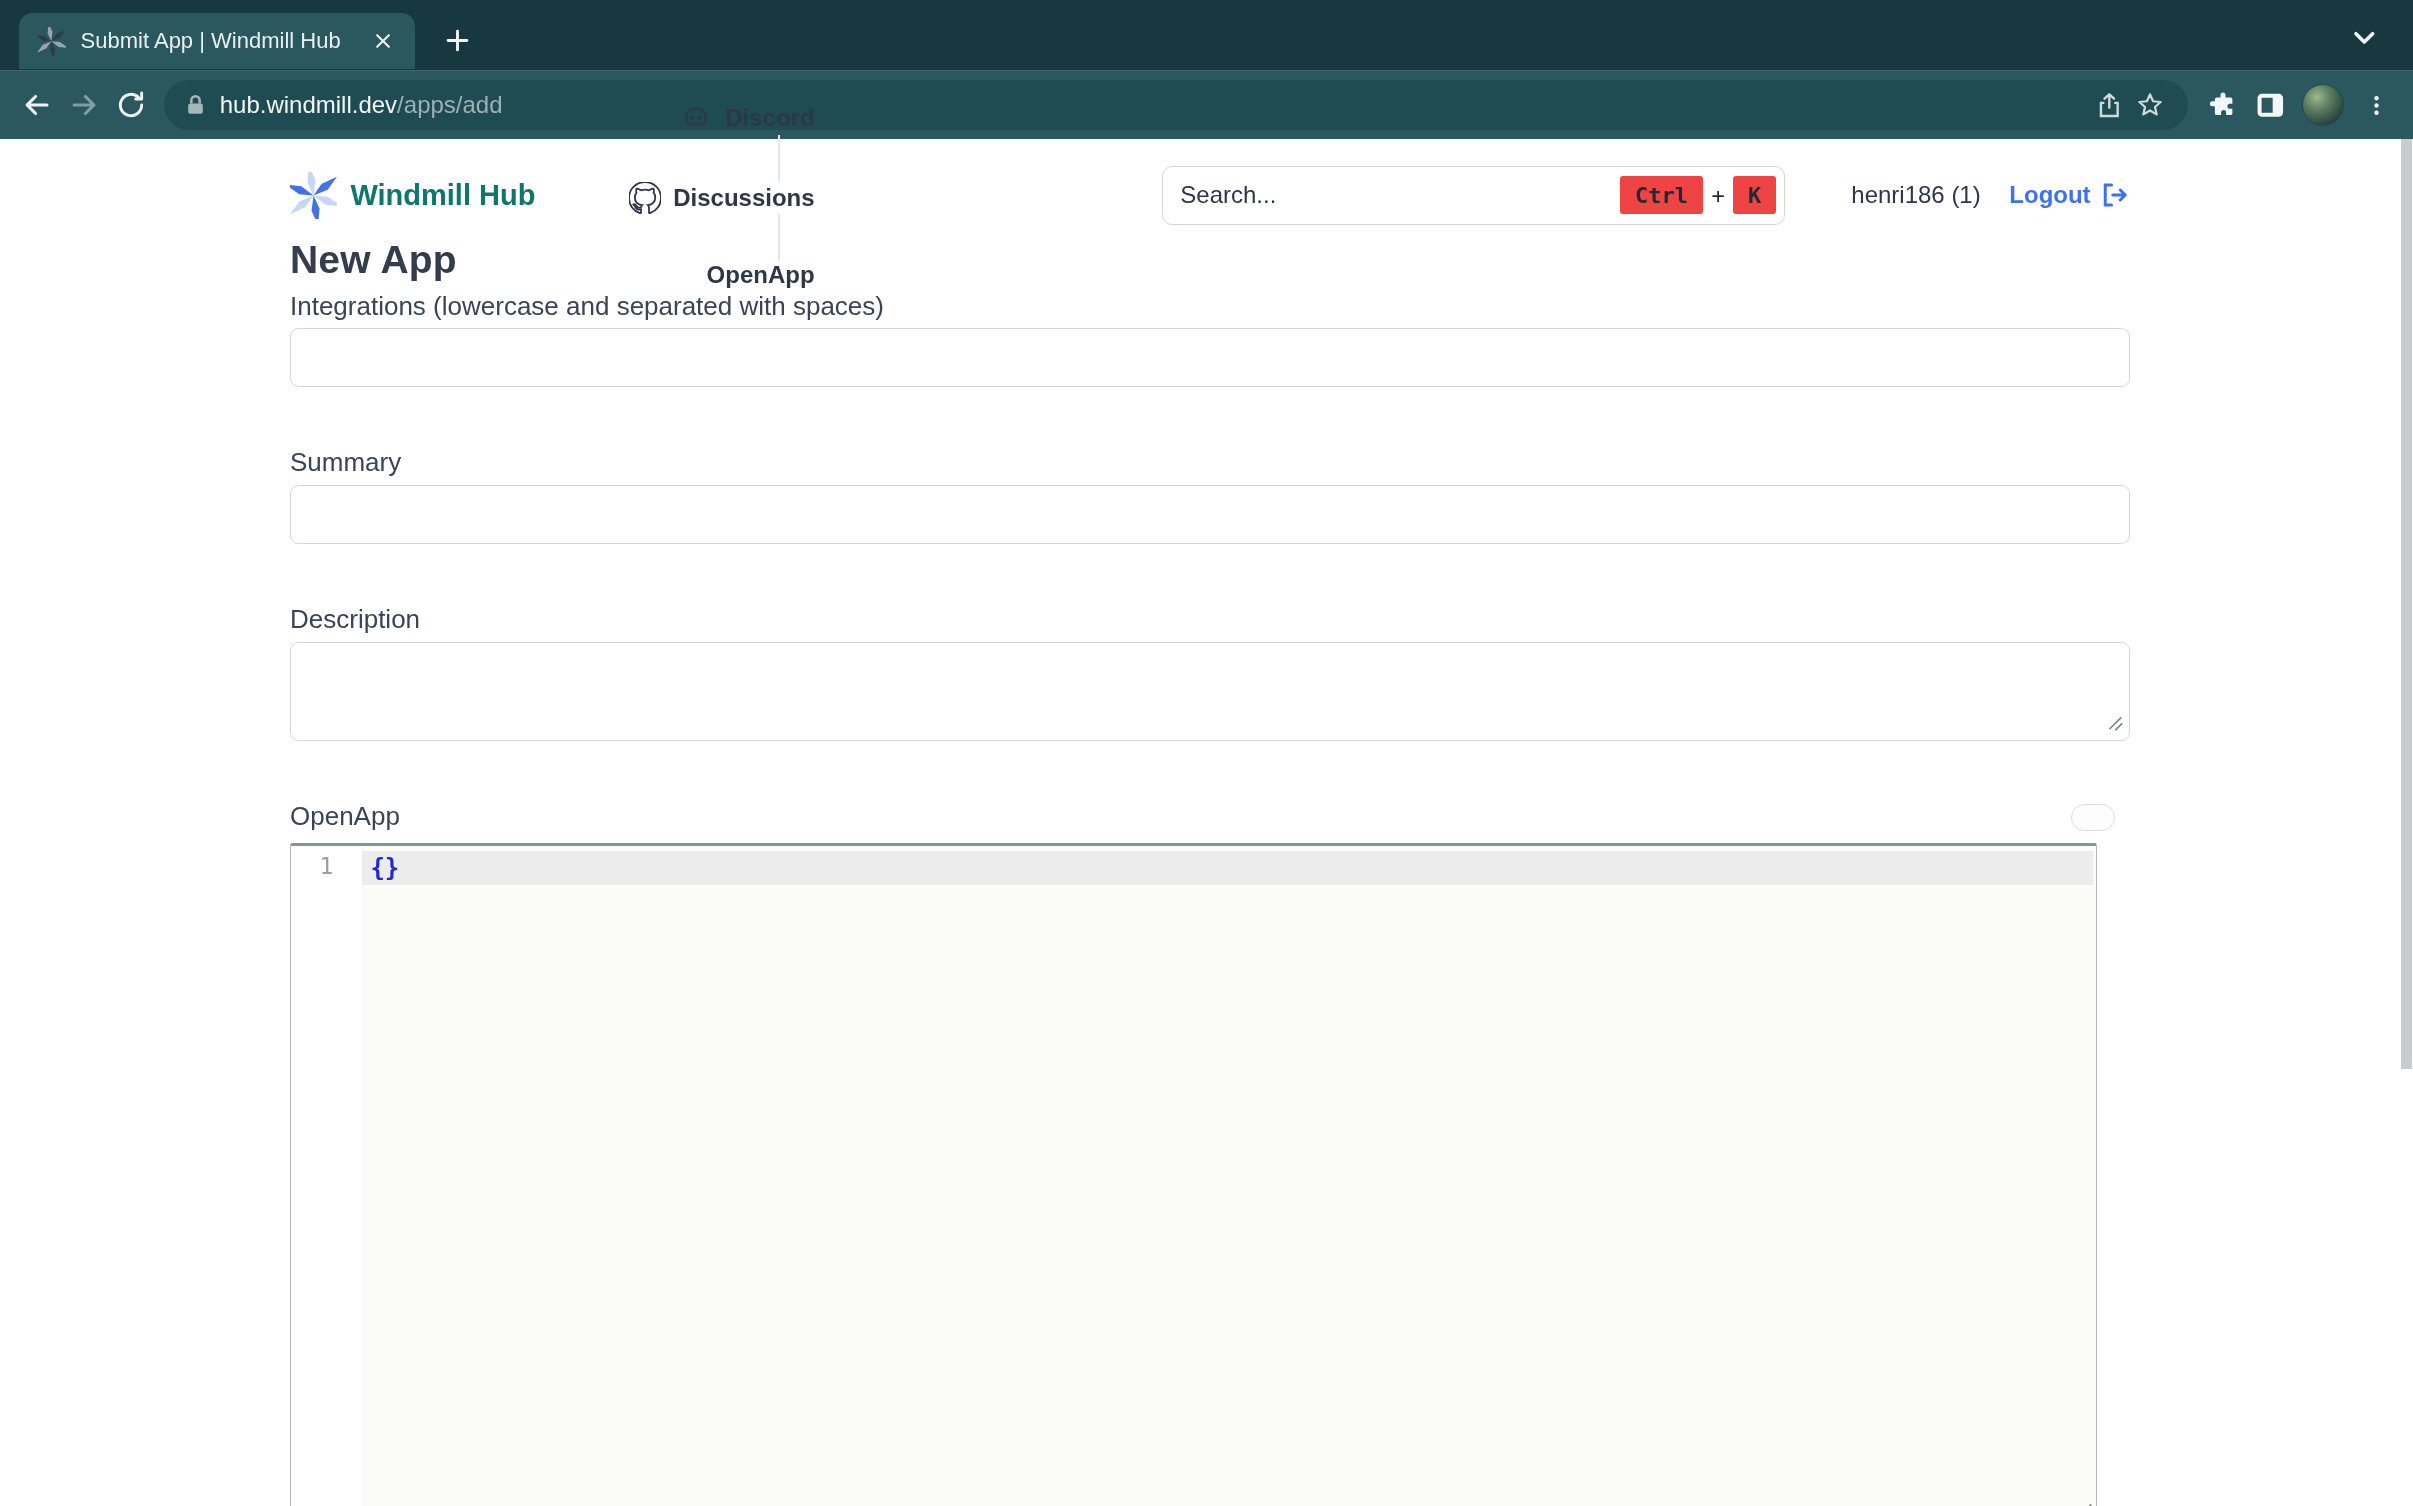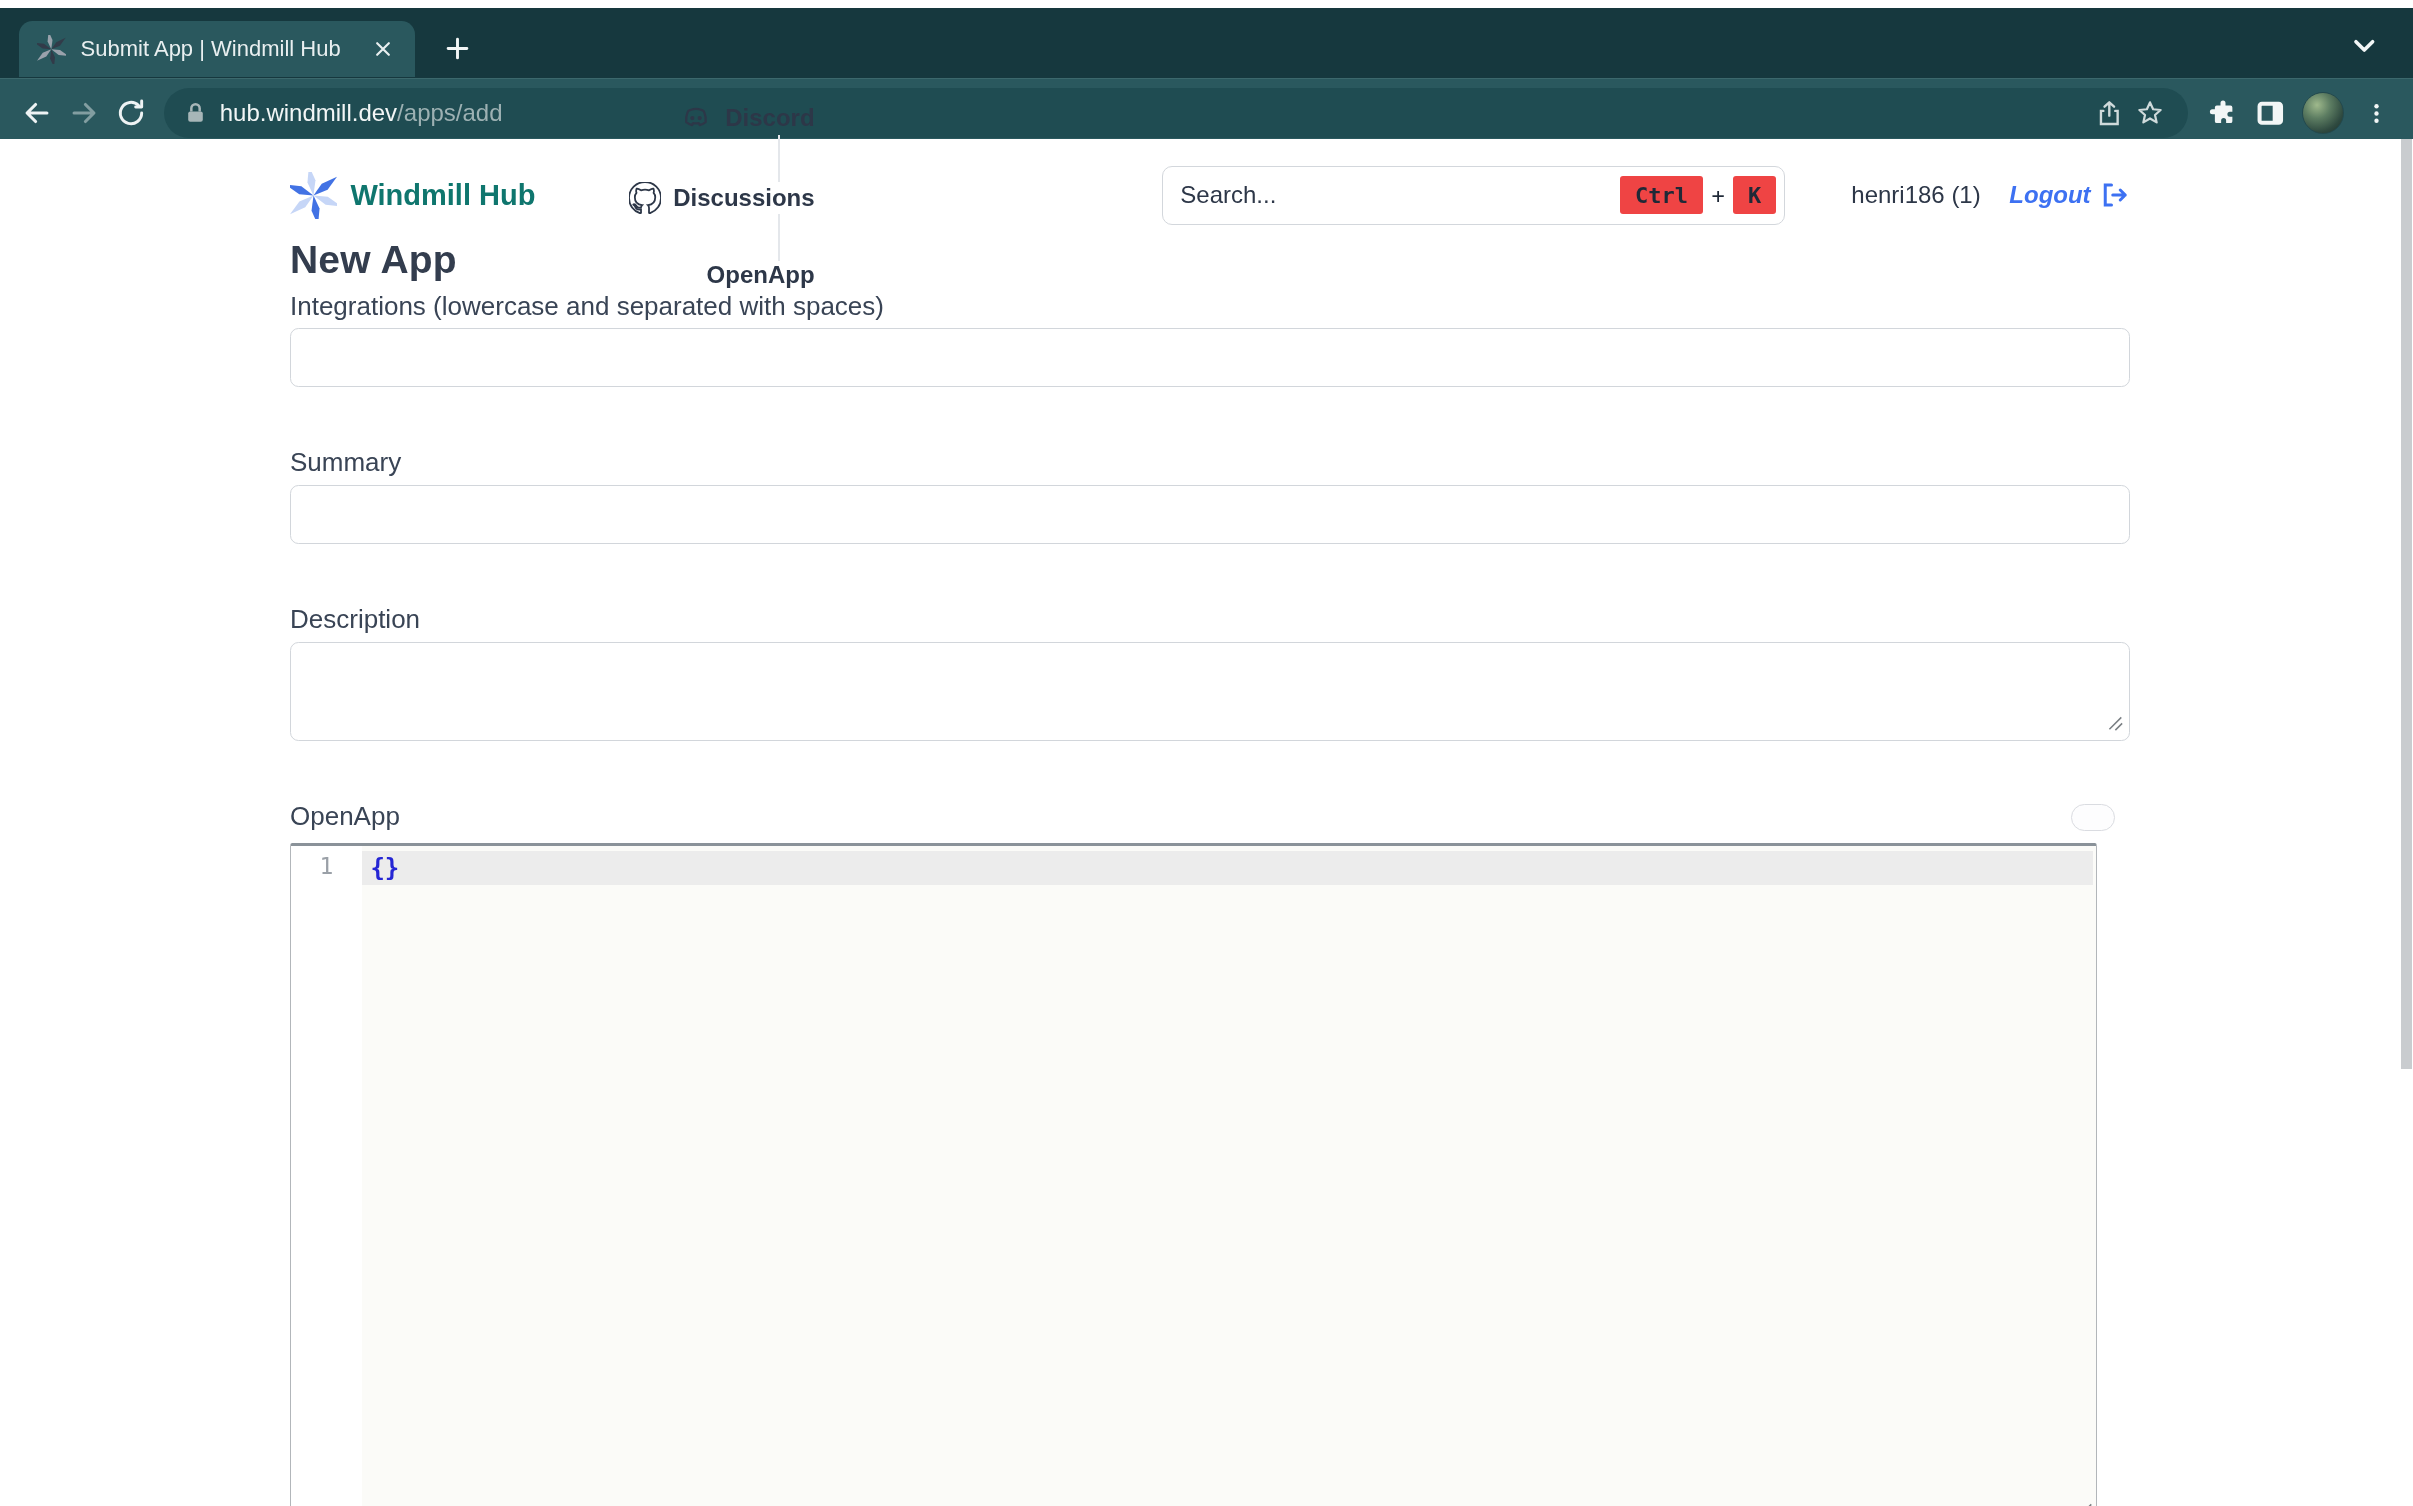--- a/index.html
+++ b/index.html
@@ -1,20 +1,20 @@
 <!DOCTYPE html>
 <html style="font-size:13.4px"><head>
 <meta charset="utf-8">
 <style>
   * { margin:0; padding:0; box-sizing:border-box; }
   html,body { width:2413px; height:1507px; overflow:hidden; background:#fff;
               font-family:"Liberation Sans", sans-serif; }
 
   
-  .chrome { position:absolute; top:0; left:0; width:2413px; height:99px;margin-top:8px; }
+  .chrome { position:absolute; top:0; left:0; width:2413px; height:99px; }
   .tabstrip { position:relative; height:70px; background:#16383e; }
   .tab { position:absolute; left:18.5px; top:13.4px; width:396px; height:56px;
          background:#2a585e; border-radius:13.4px 13.4px 0 0;
          display:flex; align-items:center; padding:0 15px 0 18.5px; }
   .tab-title { color:#e9eff0; font-size:22px; flex:1; margin-left:15px;
                white-space:nowrap; overflow:hidden; }
   .tab-close { width:34px; height:34px; border-radius:50%; display:flex;
                align-items:center; justify-content:center; cursor:pointer; }
   .newtab { position:absolute; left:435px; top:18.5px; width:44px; height:44px;
             border-radius:50%; display:flex; align-items:center; justify-content:center; }
@@ -56,21 +56,21 @@
                      color:#1f2937; background:transparent; min-width:0;
                      font-family:"Liberation Sans", sans-serif; }
   .searchbox input::placeholder { color:#2d3748; opacity:1; }
   .kbd { background:#ef4444; border-radius:3px; padding:6.7px 15px; font-size:22px;
          font-weight:600; color:#1f2937; font-family:"DejaVu Sans Mono", monospace; }
   .kbd-plus { margin:0 8.4px; font-size:22px; color:#1f2937;
               font-family:"DejaVu Sans Mono", monospace; }
 
   .userarea { display:flex; align-items:center; margin-left:66px; }
   .username { font-size:24px; color:#2d3748; }
-  .logout { display:flex; align-items:center; margin-left:28.6px; cursor:pointer;font-style:italic; }
+  .logout { display:flex; align-items:center; margin-left:28.6px; cursor:pointer; }
   .logout-label { color:#3d71f2; font-size:24px; font-weight:bold; margin-right:8.4px; }
 
   .page-title { margin-top:13.4px; font-size:39px; font-weight:800; color:#333d4e;
                 letter-spacing:0.2px; }
 
   .field-label { margin-top:8.4px; font-size:26px; color:#394455; }
   .gap { margin-top:60px; }
   .text-input { display:block; width:1840px; height:59px; border:1.7px solid #d2d6db;
                 border-radius:8.4px; margin-top:6.7px; font-size:24px; padding:0 17px;
                 color:#1f2937; outline:none; font-family:"Liberation Sans", sans-serif; }

